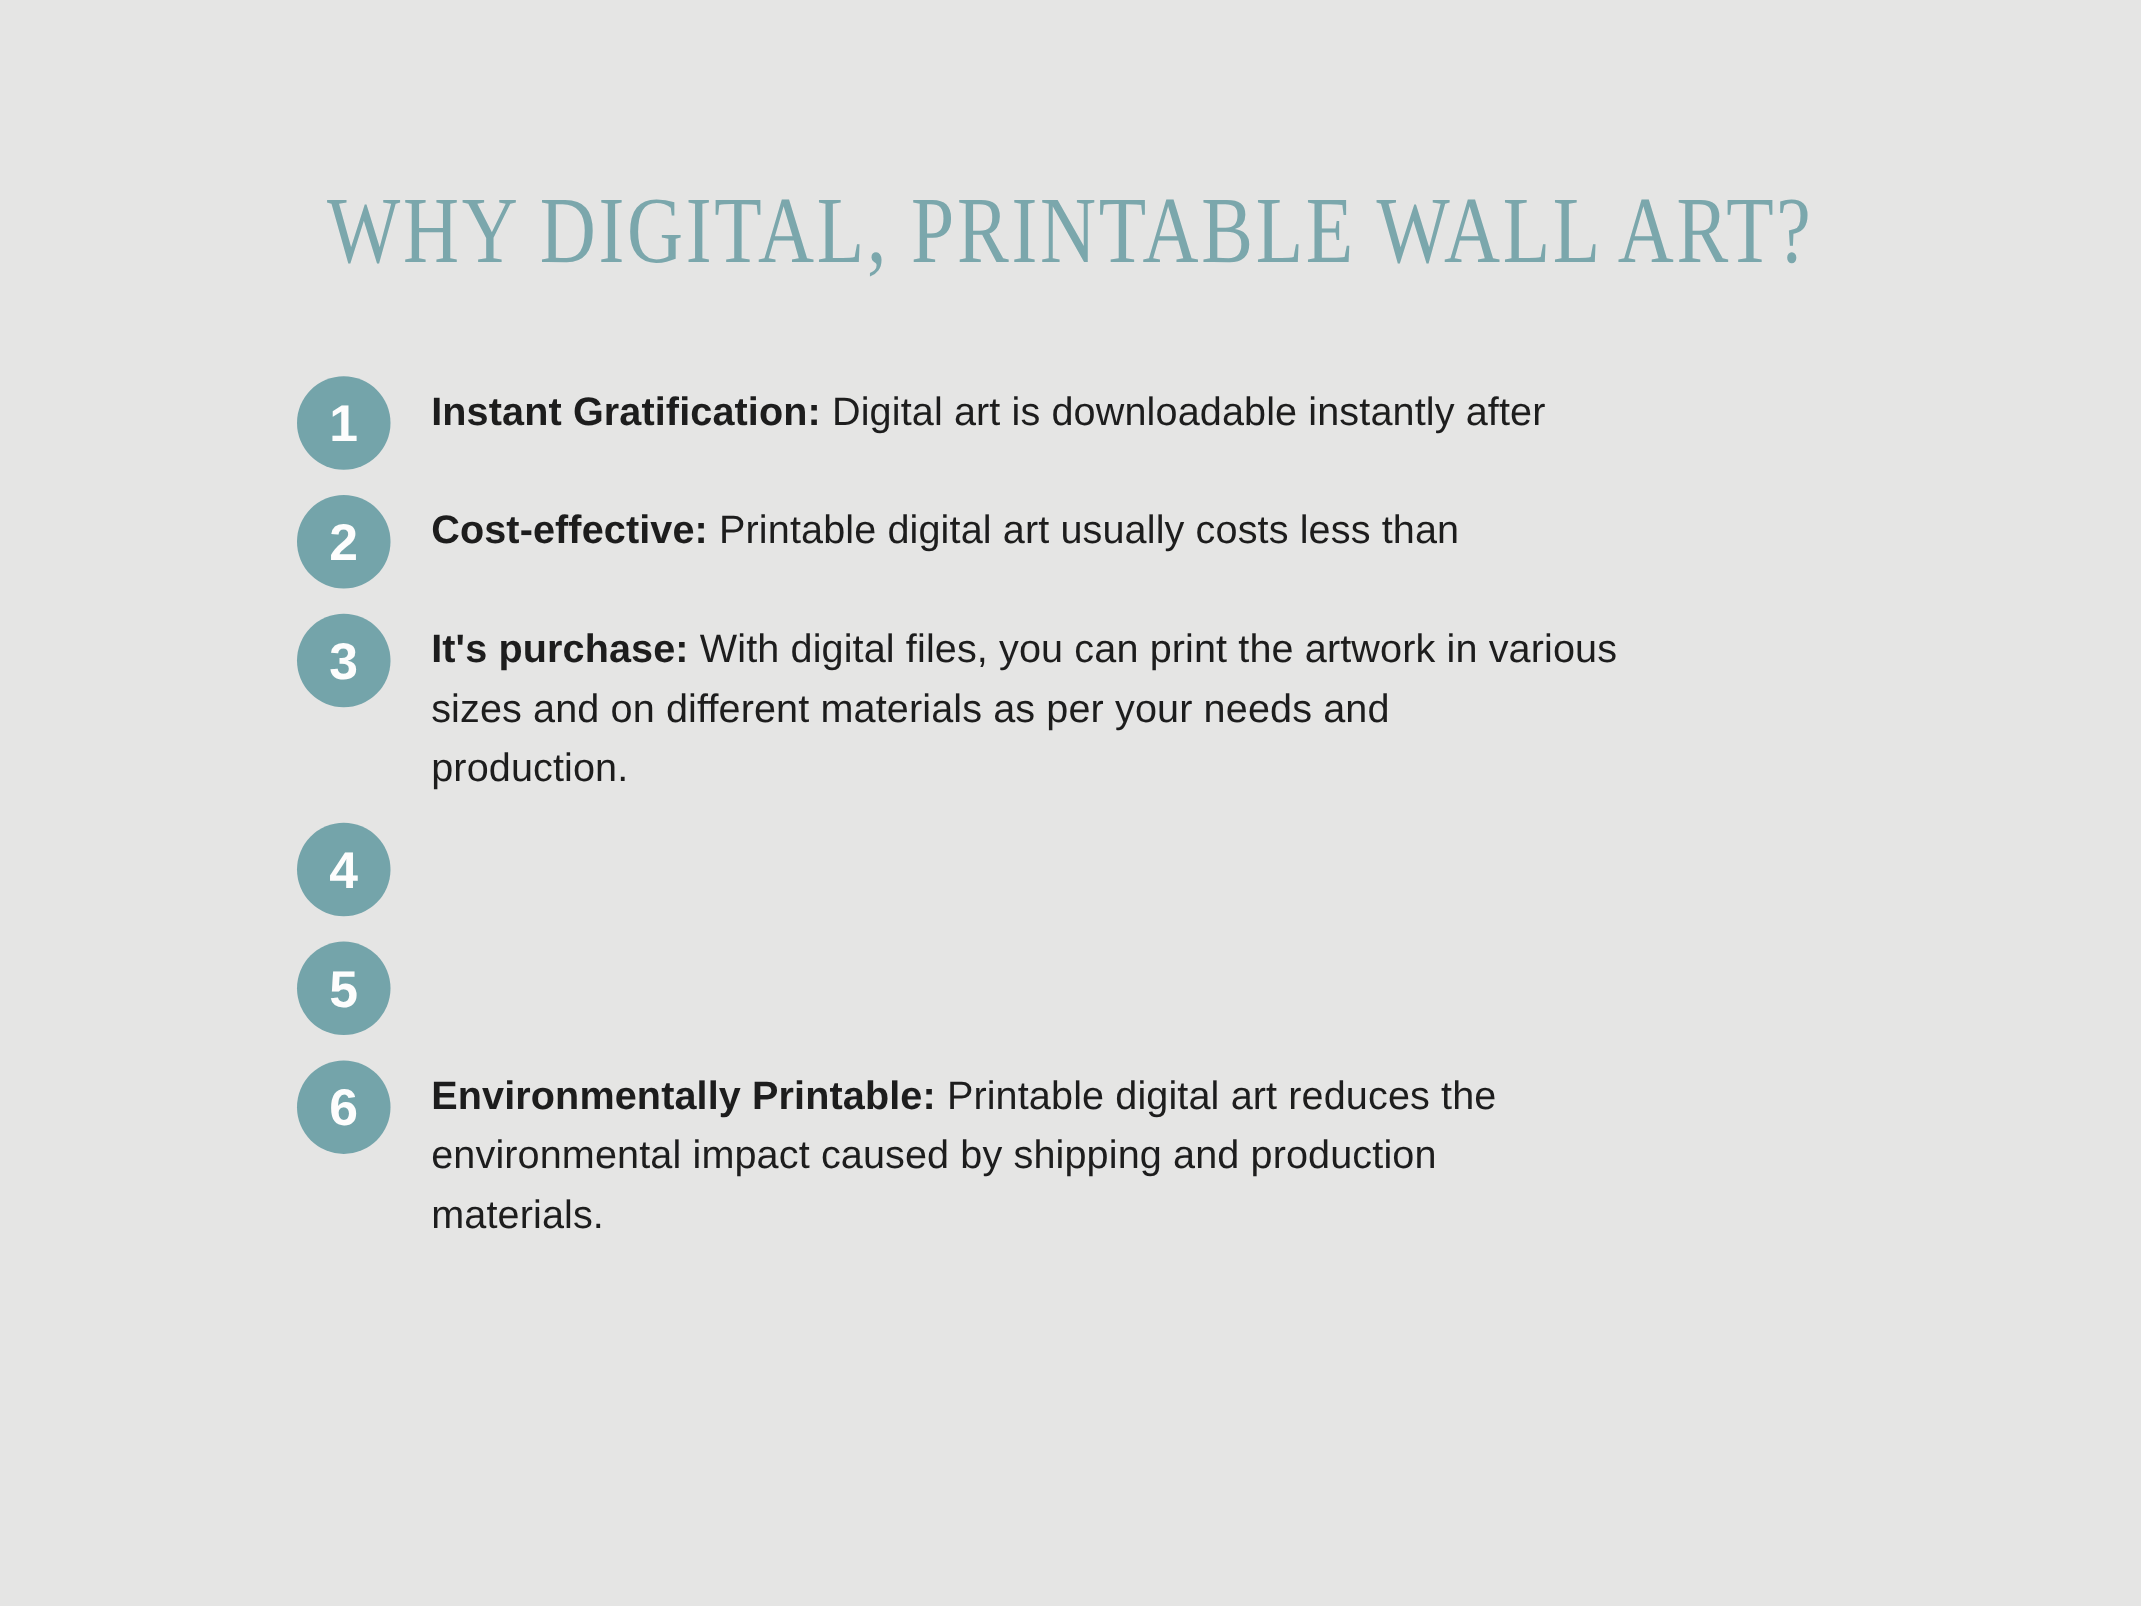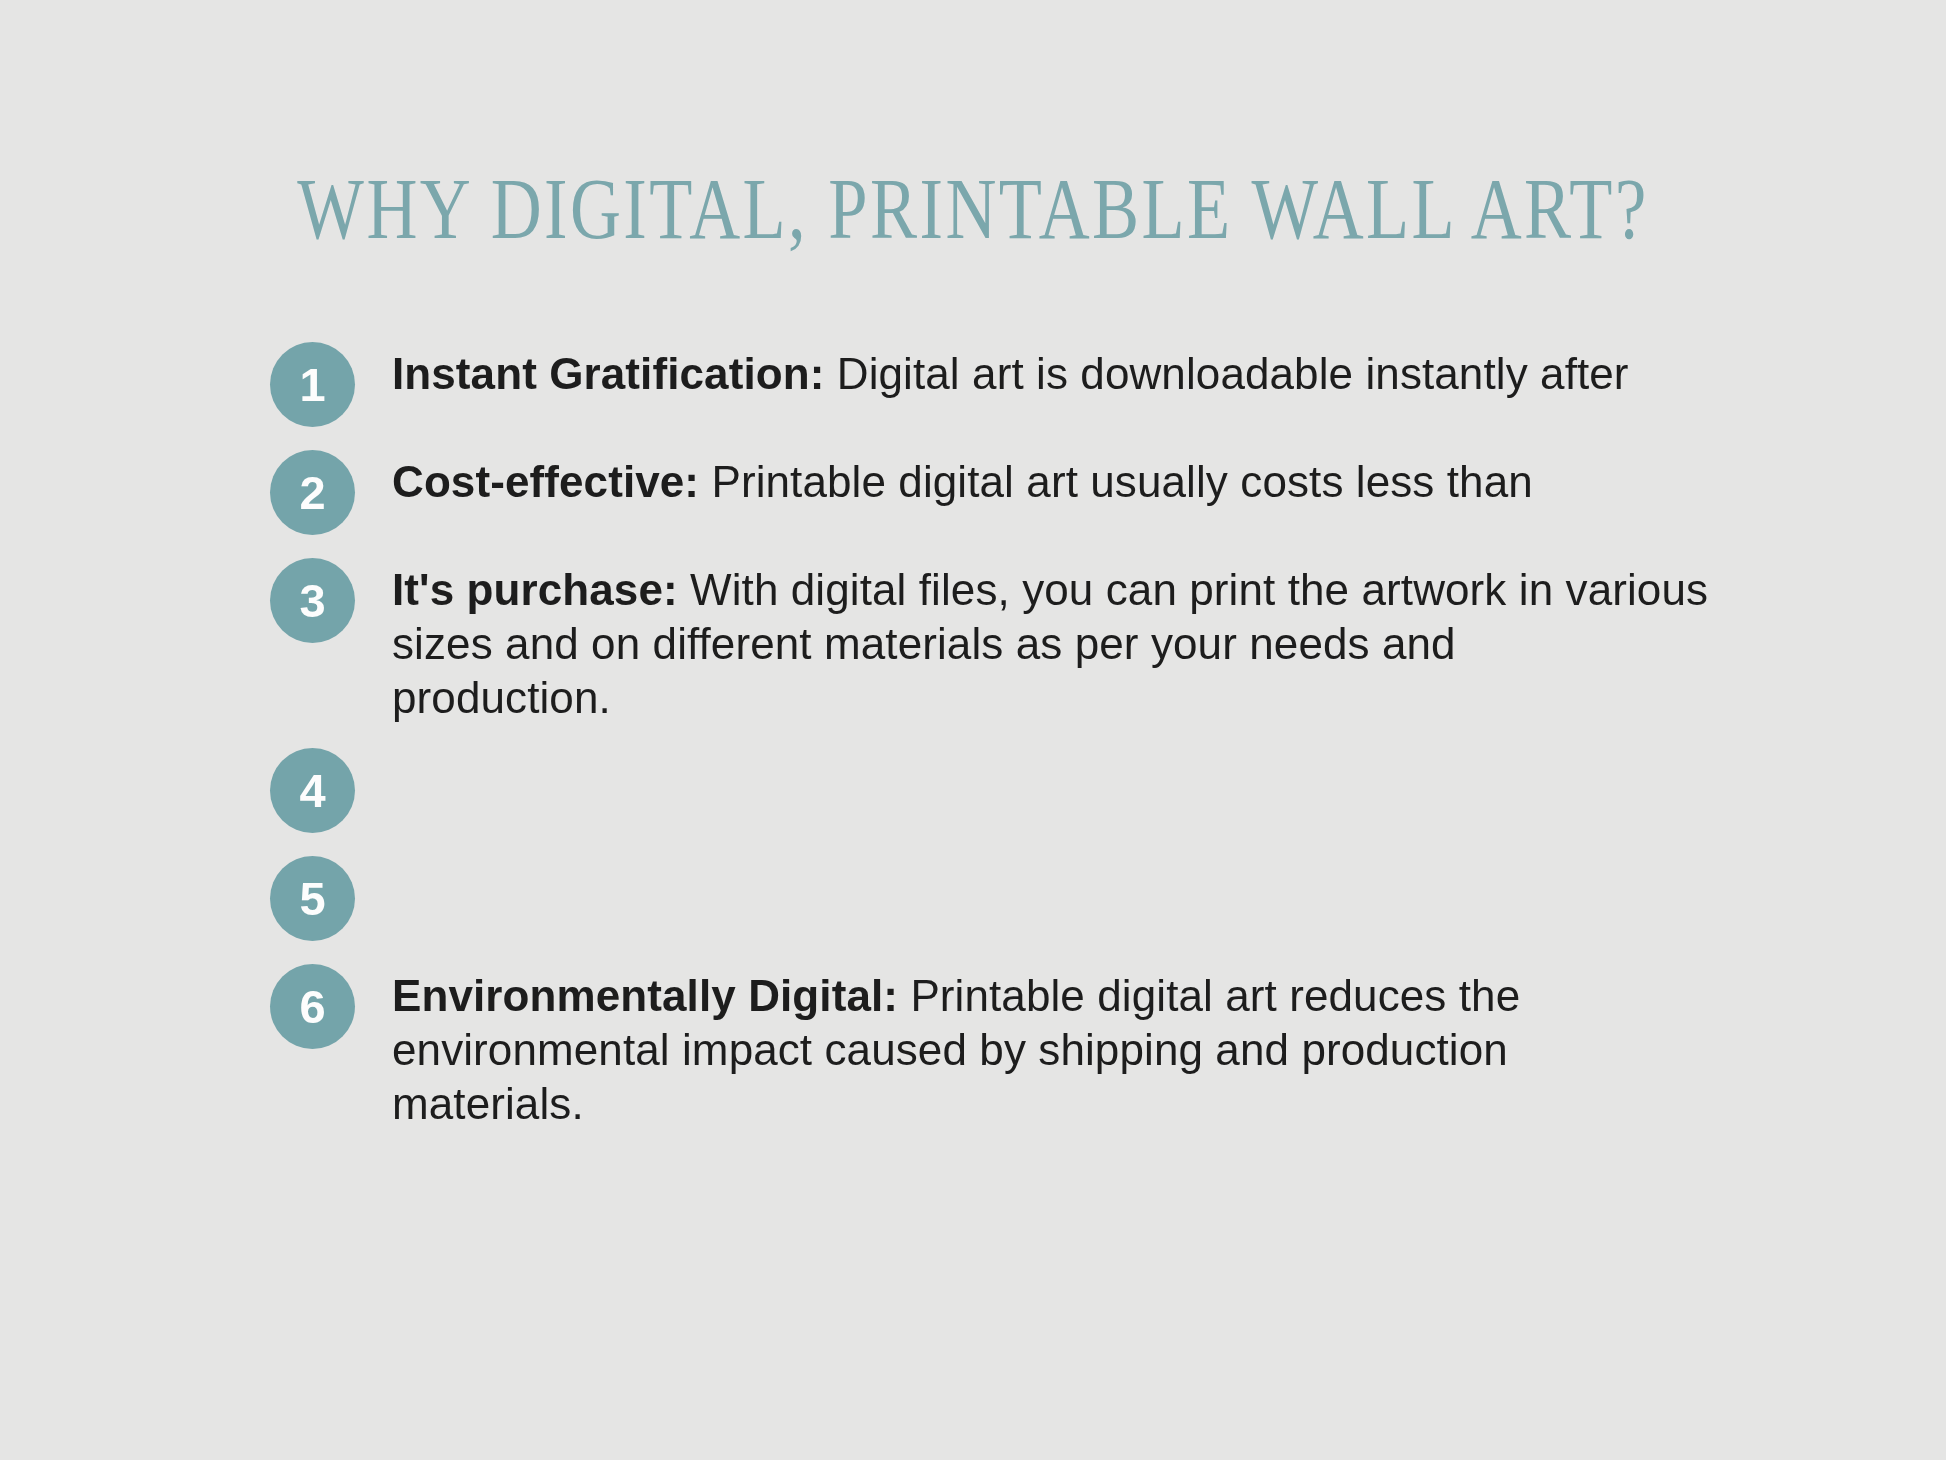--- a/index.html
+++ b/index.html
@@ -62,21 +62,21 @@
     justify-content: center;
   }
   .badge span {
     color: var(--badge-num);
     font-size: 47px;
     font-weight: 700;
     line-height: 1;
   }
   .item-text {
     margin: 0;
-    font-size: 44px;
+    font-size: 36px;
     line-height: 54px;
     color: var(--ink);
     letter-spacing: 0.1px;
   }
   .item-text strong {
     font-weight: 700;
   }
 </style>
 </head>
 <body>
@@ -117,17 +117,17 @@
     <div class="item">
       <div class="badge">
           <span>5</span>
         </div>
     </div>
 
     <div class="item">
       <div class="badge">
           <span>6</span>
         </div>
-      <p class="item-text"><strong>Environmentally Digital:</strong> <span>Printable digital art reduces the</span><br><span>environmental impact caused by shipping and production</span><br><span>materials.</span></p>
+      <p class="item-text"><strong>Environmentally Printable:</strong> <span>Printable digital art reduces the</span><br><span>environmental impact caused by shipping and production</span><br><span>materials.</span></p>
     </div>
 
   </div>
 </div>
 
 </body></html>

